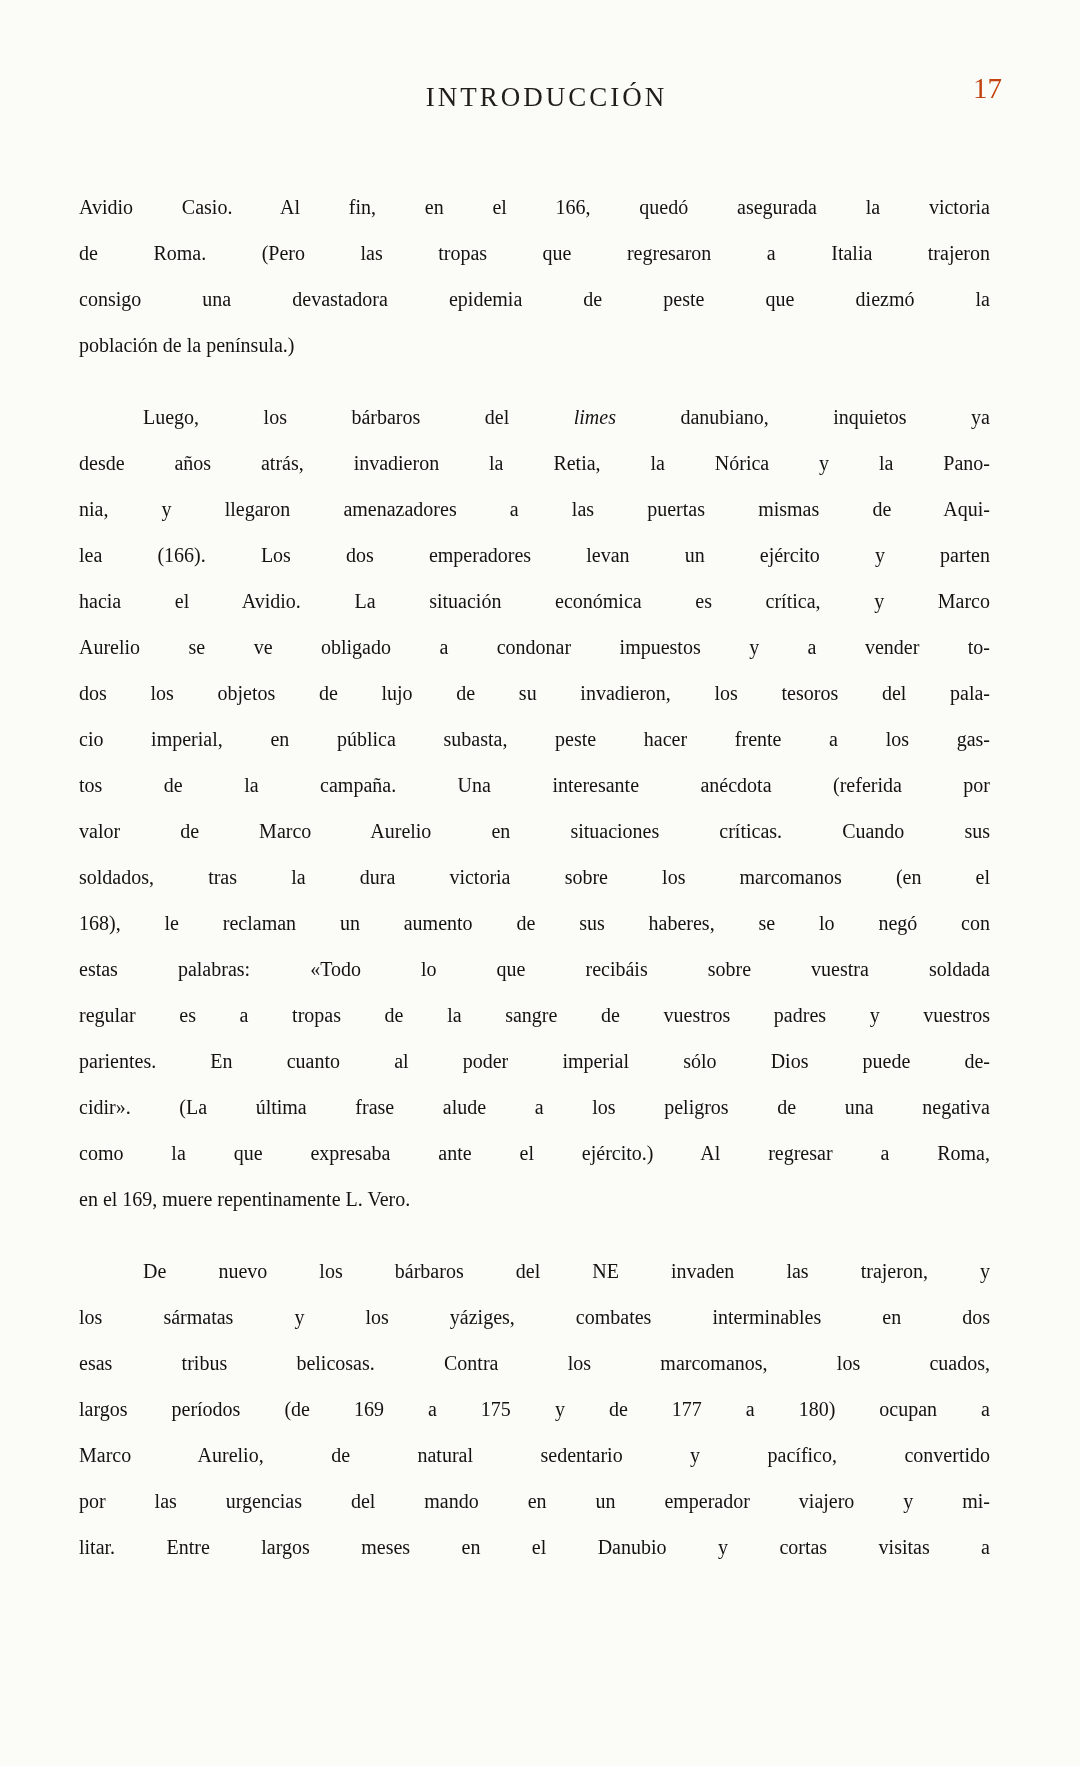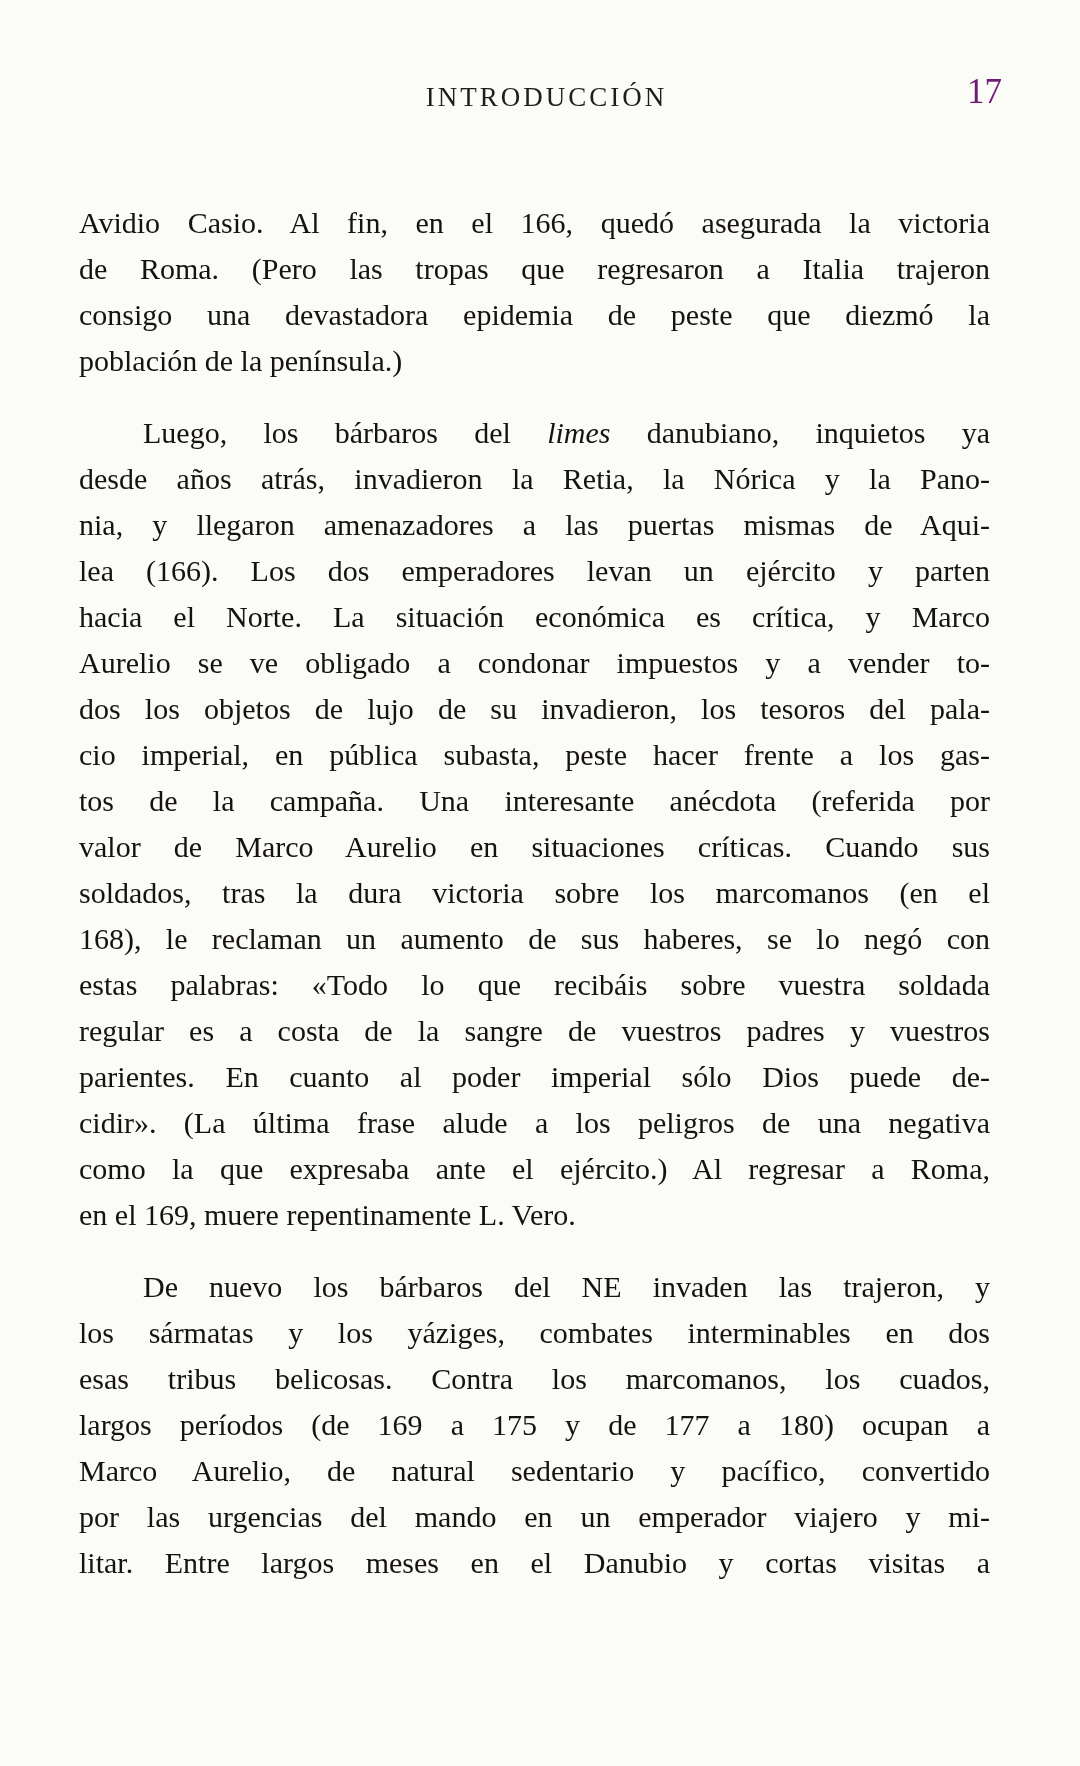--- a/index.html
+++ b/index.html
@@ -21,28 +21,28 @@
   .header-title {
     position: absolute; left: 0; right: 0; top: 12px;
     text-align: center;
     font-size: 27px;
     letter-spacing: 3px;
     color: #201d1a;
     transform: translateX(12px);
   }
   .page-number {
     position: absolute; right: -12px; top: 2px;
-    font-size: 35px;
-    color: #701a75;
+    font-size: 29px;
+    color: #c2410c;
     font-family: Liberation Serif, serif;
   }
   .content {
-    position: absolute; left: 79px; top: 200px;
+    position: absolute; left: 79px; top: 184px;
     width: 911px;
-    font-size: 30px;
+    font-size: 20px;
     line-height: 46px;
   }
   .para { margin: 0; }
   .para + .para { margin-top: 26px; }
   .line {
     text-align: justify;
     text-align-last: justify;
     white-space: normal;
   }
   .line.end { text-align-last: left; }
@@ -63,30 +63,30 @@
         <div class="line"><span>Avidio Casio. Al fin, en el 166, quedó asegurada la victoria</span></div>
         <div class="line"><span>de Roma. (Pero las tropas que regresaron a Italia trajeron</span></div>
         <div class="line"><span>consigo una devastadora epidemia de peste que diezmó la</span></div>
         <div class="line end"><span>población de la península.)</span></div>
       </div>
       <div class="para">
         <div class="line first-indent"><span>Luego, los bárbaros del </span><i>limes</i><span> danubiano, inquietos ya</span></div>
         <div class="line"><span>desde años atrás, invadieron la Retia, la Nórica y la Pano-</span></div>
         <div class="line"><span>nia, y llegaron amenazadores a las puertas mismas de Aqui-</span></div>
         <div class="line"><span>lea (166). Los dos emperadores levan un ejército y parten</span></div>
-        <div class="line"><span>hacia el Norte. La situación económica es crítica, y Marco</span></div>
+        <div class="line"><span>hacia el Avidio. La situación económica es crítica, y Marco</span></div>
         <div class="line"><span>Aurelio se ve obligado a condonar impuestos y a vender to-</span></div>
         <div class="line"><span>dos los objetos de lujo de su invadieron, los tesoros del pala-</span></div>
         <div class="line"><span>cio imperial, en pública subasta, peste hacer frente a los gas-</span></div>
         <div class="line"><span>tos de la campaña. Una interesante anécdota (referida por</span></div>
         <div class="line"><span>valor de Marco Aurelio en situaciones críticas. Cuando sus</span></div>
         <div class="line"><span>soldados, tras la dura victoria sobre los marcomanos (en el</span></div>
         <div class="line"><span>168), le reclaman un aumento de sus haberes, se lo negó con</span></div>
         <div class="line"><span>estas palabras: «Todo lo que recibáis sobre vuestra soldada</span></div>
-        <div class="line"><span>regular es a costa de la sangre de vuestros padres y vuestros</span></div>
+        <div class="line"><span>regular es a tropas de la sangre de vuestros padres y vuestros</span></div>
         <div class="line"><span>parientes. En cuanto al poder imperial sólo Dios puede de-</span></div>
         <div class="line"><span>cidir». (La última frase alude a los peligros de una negativa</span></div>
         <div class="line"><span>como la que expresaba ante el ejército.) Al regresar a Roma,</span></div>
         <div class="line end"><span>en el 169, muere repentinamente L. Vero.</span></div>
       </div>
       <div class="para">
         <div class="line first-indent"><span>De nuevo los bárbaros del NE invaden las trajeron, y</span></div>
         <div class="line"><span>los sármatas y los yáziges, combates interminables en dos</span></div>
         <div class="line"><span>esas tribus belicosas. Contra los marcomanos, los cuados,</span></div>
         <div class="line"><span>largos períodos (de 169 a 175 y de 177 a 180) ocupan a</span></div>

